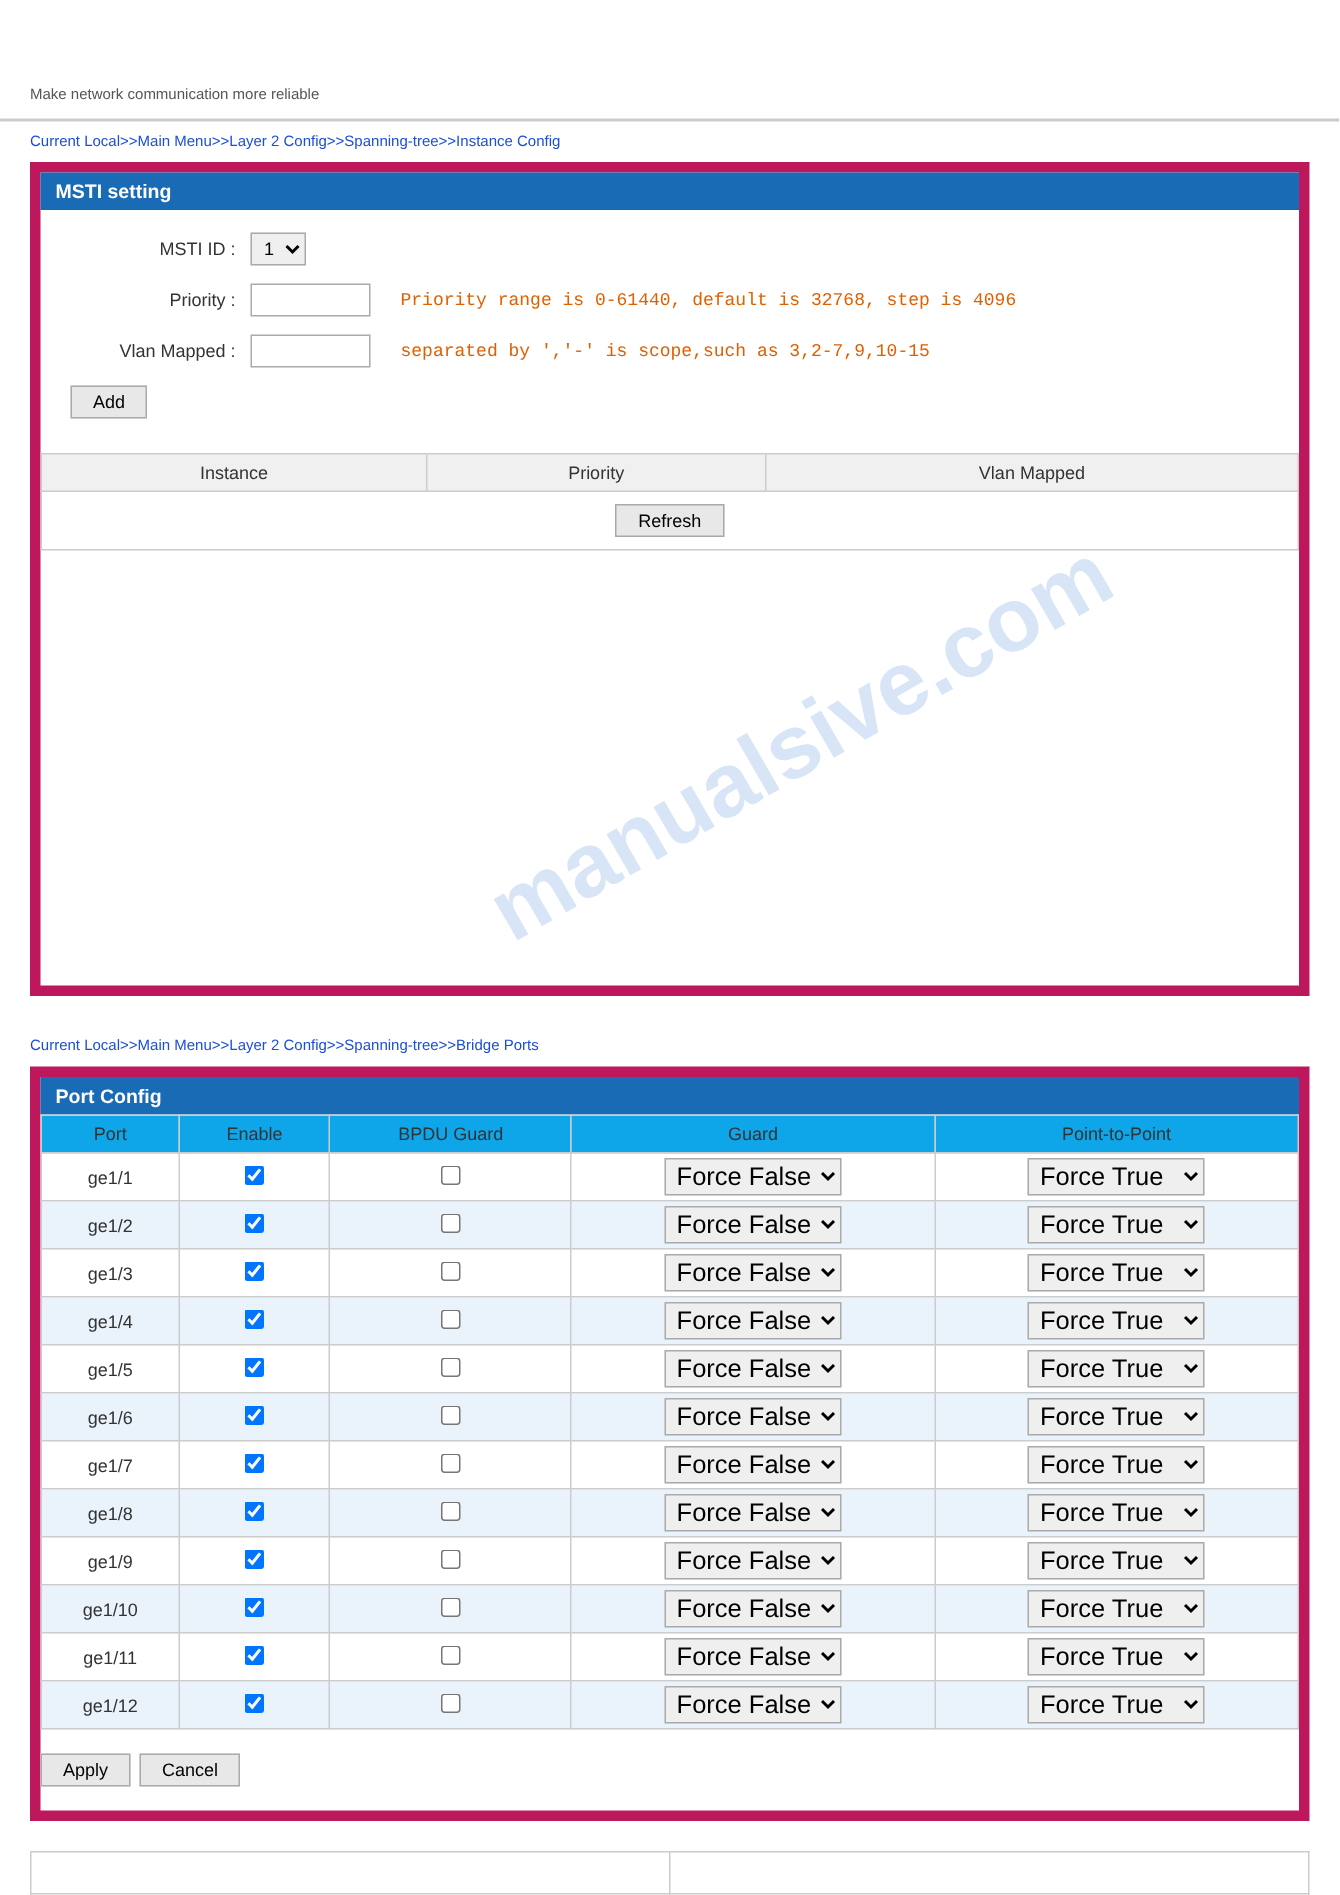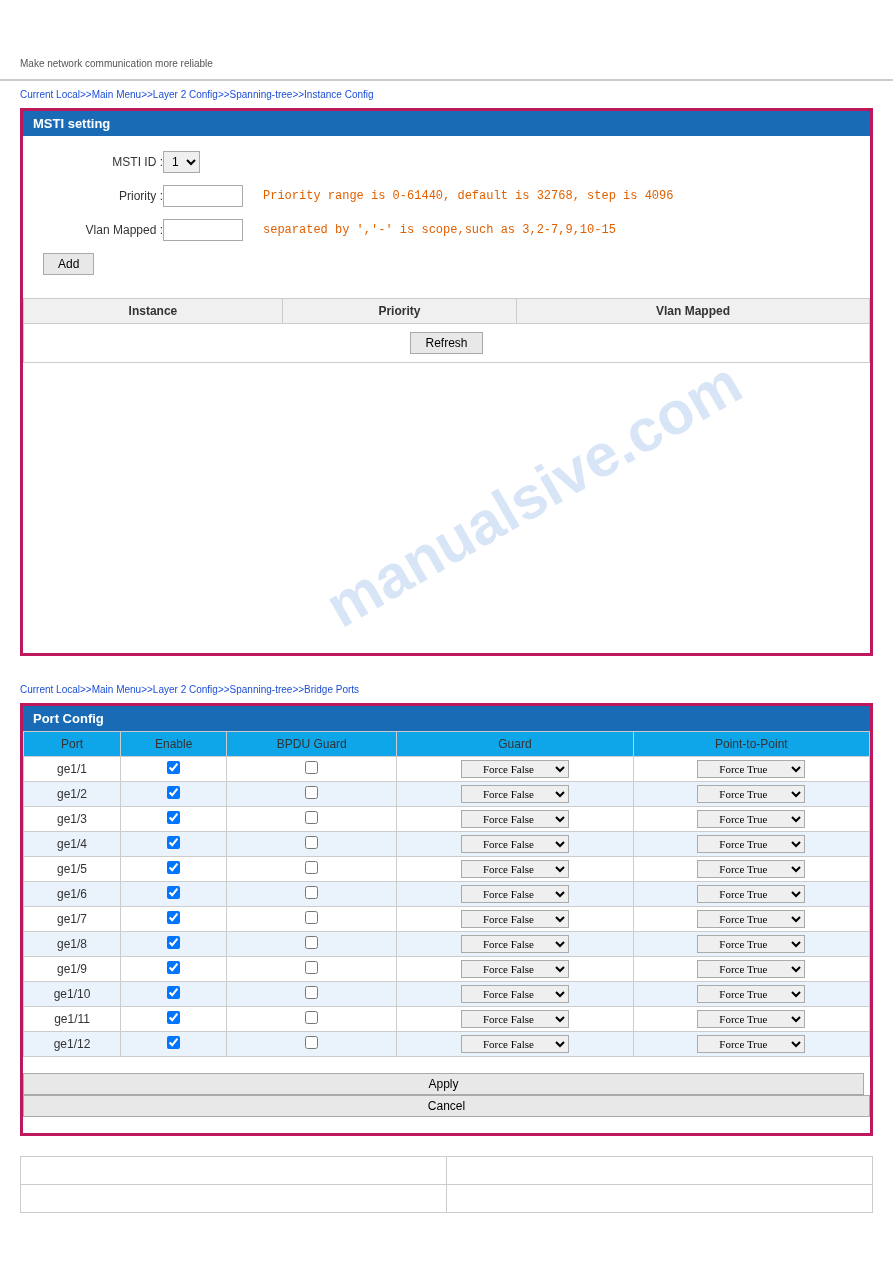--- a/index.html
+++ b/index.html
@@ -4,59 +4,59 @@
   <style>
     * { box-sizing: border-box; margin: 0; padding: 0; }
     body { font-family: Arial, sans-serif; font-size: 12px; background: #fff; color: #333; }
 
     .header { padding: 10px 20px; border-bottom: 1px solid #ccc; }
     .logo-text { font-size: 28px; font-weight: bold; color: #1a6bb5; font-family: Arial, sans-serif; }
     .logo-sub { font-size: 10px; color: #555; margin-top: 48px; }
 
     .breadcrumb { color: #1d4ed8; font-size: 10px; padding: 8px 20px; }
 
-    .section { margin: 0 20px 20px 20px; border: 3px solid #be185d; }
+    .section { margin: 0 20px 20px 20px; border: 7px solid #be185d; }
     .section-header { background: #1a6bb5; color: #fff; padding: 5px 10px; font-size: 13px; font-weight: bold; }
 
     .form-area { padding: 15px 20px; }
     .form-row { display: flex; align-items: center; margin-bottom: 12px; }
-    .form-label { width: 120px; text-align: right; color: #333; }
+    .form-label { width: 120px; text-align: right; padding-right: 10px; color: #333; }
     .form-input input[type="text"] { border: 1px solid #aaa; padding: 3px 5px; font-size: 12px; width: 80px; }
     .form-input select { border: 1px solid #aaa; padding: 2px 4px; font-size: 12px; }
     .form-hint { margin-left: 20px; color: #e06000; font-size: 12px; font-family: Liberation Mono, monospace; }
 
     .vlan-input input { width: 160px; }
 
     .btn { background: #e8e8e8; border: 1px solid #aaa; padding: 3px 14px; font-size: 12px; cursor: pointer; }
 
     .btn-area { display: flex; justify-content: flex-start; margin: 8px 0; }
 
     table.data-table { width: 100%; border-collapse: collapse; font-size: 12px; }
-    table.data-table th { background: #f0f0f0; border: 1px solid #ccc; padding: 5px 10px; text-align: center; font-weight: bold; color: #333; }
+    table.data-table th { background: #f0f0f0; border: 1px solid #ccc; padding: 5px 10px; text-align: center; font-weight: normal; color: #333; }
     table.data-table td { border: 1px solid #ccc; padding: 4px 8px; text-align: center; }
 
     .watermark {
       position: absolute;
       color: rgba(100, 150, 220, 0.25);
       font-size: 60px;
       font-weight: bold;
       transform: rotate(-30deg);
       pointer-events: none;
       white-space: nowrap;
       top: 480px;
       left: 350px;
     }
 
     .port-table { width: 100%; border-collapse: collapse; font-size: 12px; }
     .port-table th { background: #0ea5e9; border: 1px solid #ccc; padding: 5px 8px; font-weight: normal; color: #333; }
     .port-table td { border: 1px solid #ccc; padding: 3px 6px; text-align: center; }
     .port-table tr:nth-child(even) { background: #eaf2fb; }
     .port-table tr:nth-child(odd) { background: #fff; }
 
-    .port-table select { border: 1px solid #aaa; padding: 1px 17px; font-size: 11px; font-family: Liberation Serif, serif; }
+    .port-table select { border: 1px solid #aaa; padding: 1px 3px; font-size: 17px; }
     .port-table input[type="checkbox"] { cursor: pointer; }
 
     .bottom-table { margin: 10px 20px; border: 1px solid #ccc; width: calc(100% - 40px); border-collapse: collapse; }
     .bottom-table td { border: 1px solid #ccc; padding: 8px; height: 28px; }
 
     .page-wrapper { position: relative; }
   </style>
 </head>
 <body>
 
@@ -220,21 +220,21 @@
           </tr>
           <tr>
             <td>ge1/12</td>
             <td><input type="checkbox" checked="" style=""></td>
             <td><input type="checkbox" style=""></td>
             <td><select><option value="Force False">Force False</option><option value="Force True">Force True</option><option value="Auto">Auto</option></select></td>
             <td><select><option value="Force True">Force True</option><option value="Force False">Force False</option><option value="Auto">Auto</option></select></td>
           </tr>
         </tbody>
     </table>
-    <div class="btn-area" style="padding: 8px 0; flex-direction: column;">
+    <div class="btn-area" style="padding: 8px 0;">
       <button class="btn" style="margin-right:6px;">Apply</button>
       <button class="btn">Cancel</button>
     </div>
   </div>
 
   <table class="bottom-table">
     <tbody>
       <tr>
         <td></td>
         <td></td>

